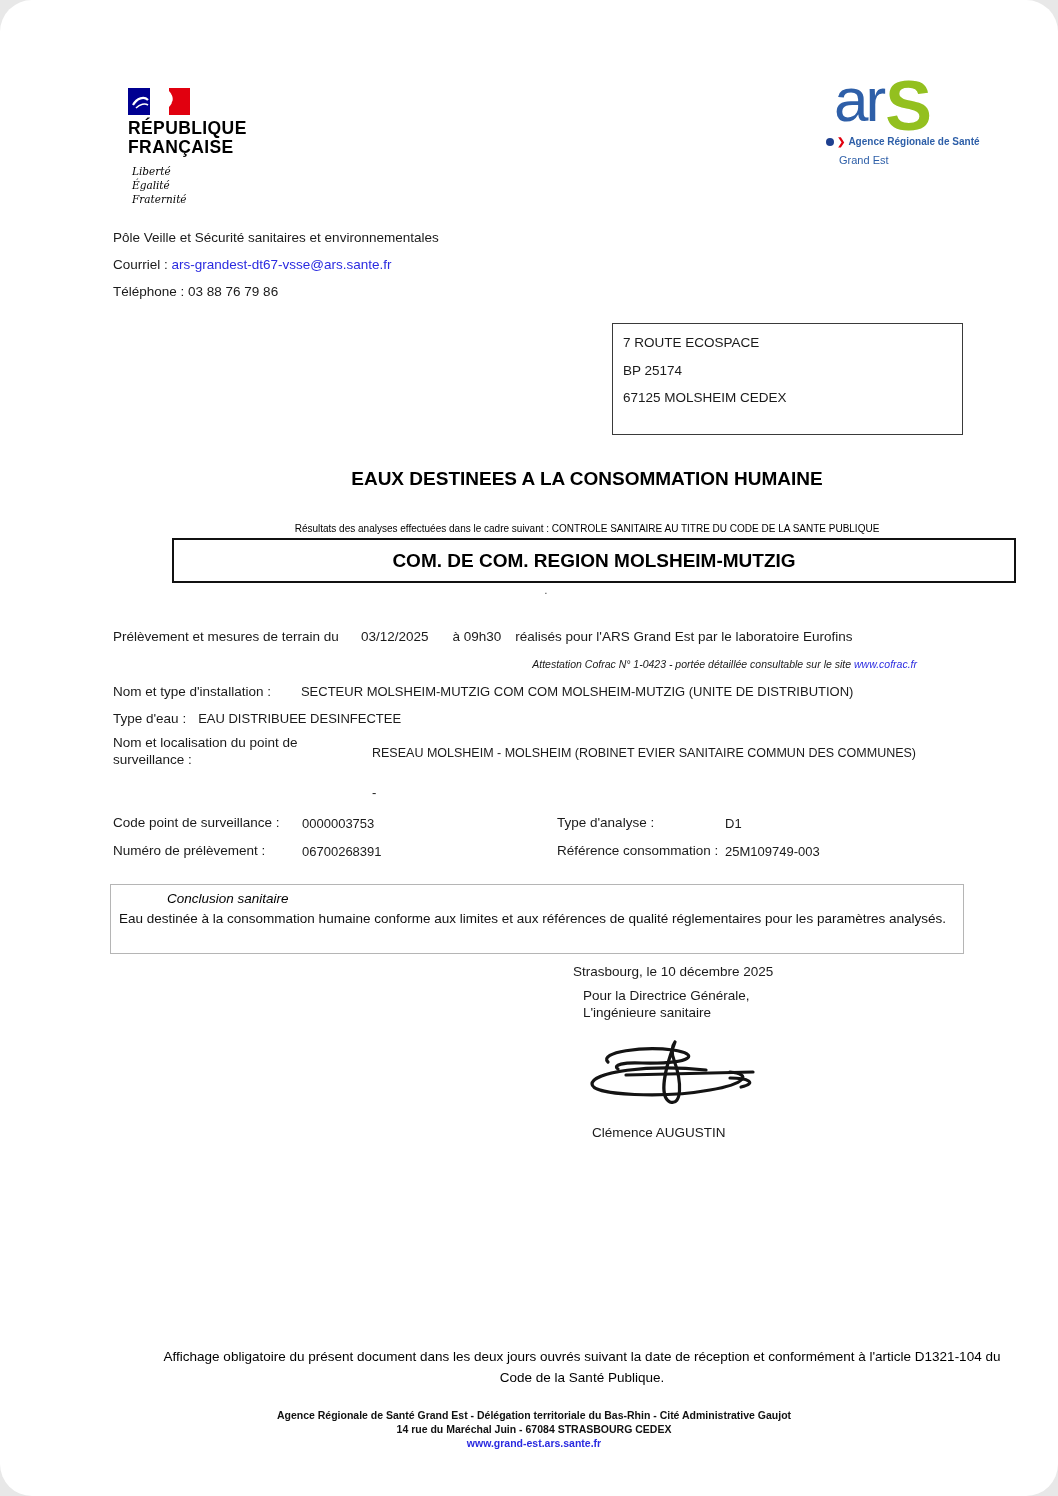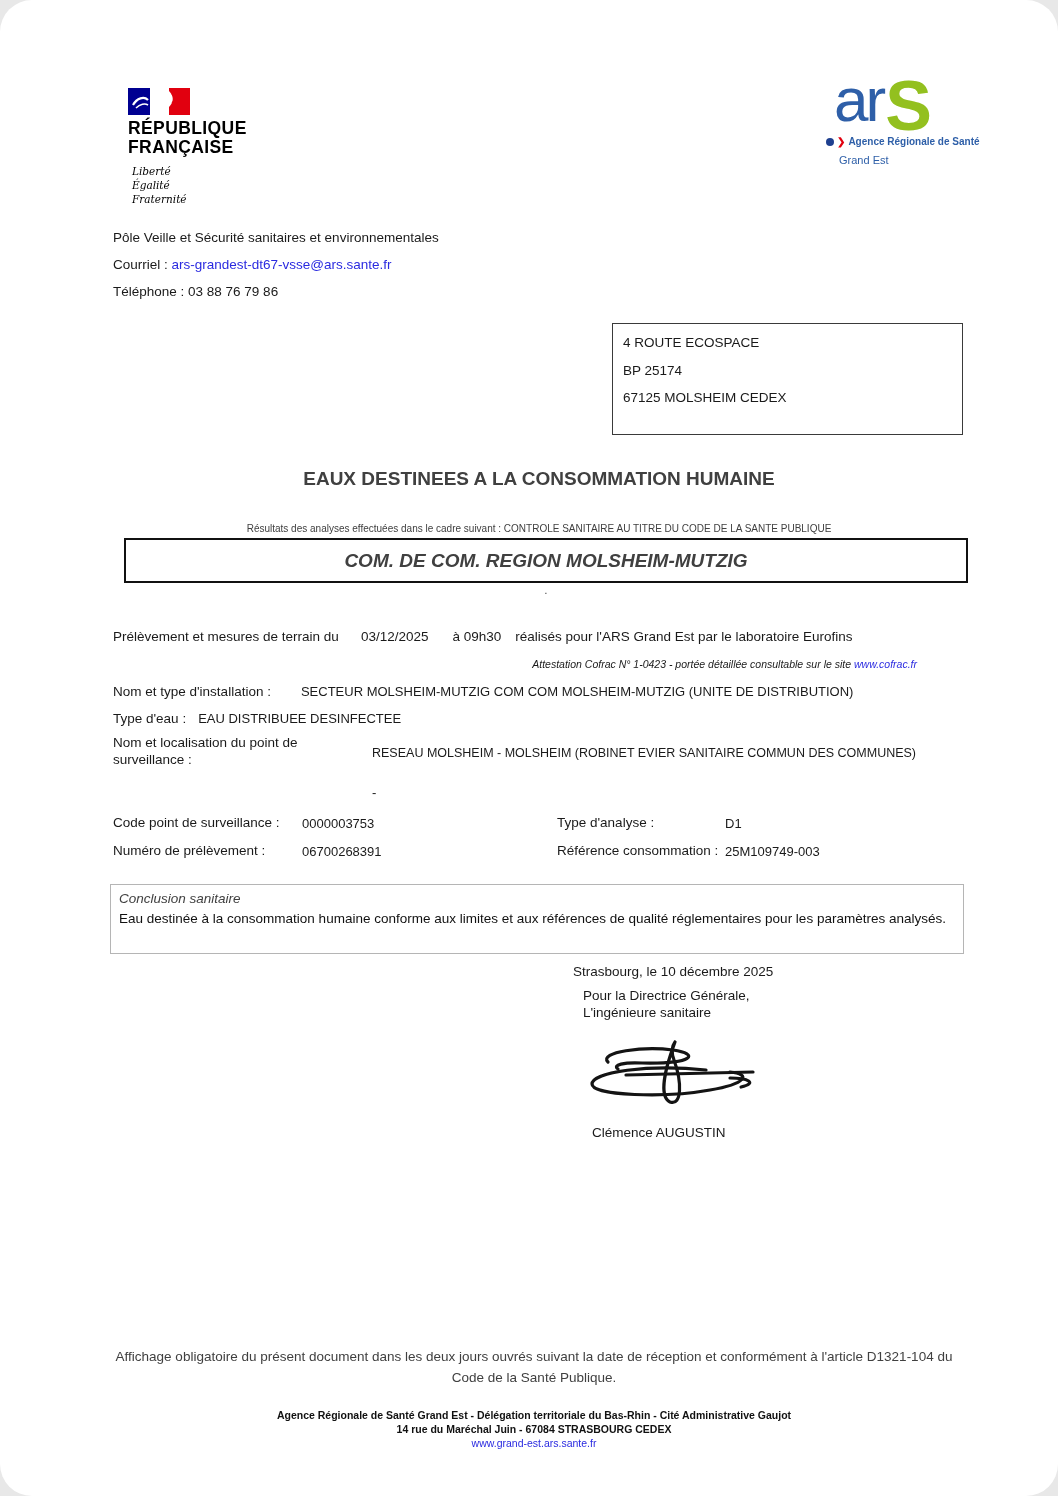--- a/index.html
+++ b/index.html
@@ -7,21 +7,21 @@
     position:relative;
     width:1058px;height:1496px;
     margin:0 auto;
     background:#ffffff;
     font-family:"Liberation Sans", sans-serif;
     color:#1a1a1a;
     overflow:hidden;
     border-radius:32px;
   }
   .abs{position:absolute;}
-  .blue{color:#404040;}
+  .blue{color:#000000;margin-left:48px;}
   .link{color:#2a2ae0;text-decoration:none;cursor:pointer;}
 
   
   [data-name="marianne-logo"]{left:128px;top:88px;}
   [data-name="flag-icon"]{display:block;width:62px;height:27px;}
   [data-name="republique-wordmark"]{
     margin-top:4px;font-weight:bold;font-size:17.5px;line-height:19px;
     letter-spacing:.4px;color:#000;
   }
   [data-name="motto"]{
@@ -62,21 +62,21 @@
     left:110px;top:468px;width:858px;text-align:center;
     font-size:19px;font-weight:bold;
   }
   [data-name="doc-subtitle"]{
     left:110px;top:523px;width:858px;text-align:center;font-size:10px;
   }
   [data-name="network-box"]{
     left:124px;top:538px;width:840px;height:41px;
     border:2px solid #111;
     text-align:center;line-height:41px;
-    font-size:19px;font-weight:bold;font-style:italic;
+    font-size:19px;font-weight:bold;
   }
   [data-name="network-box-footnote"]{
     left:124px;top:586px;width:844px;text-align:center;
     font-size:10px;color:#333;line-height:10px;
   }
 
   
   [data-name="sampling-line"]{left:113px;top:629px;font-size:13.5px;white-space:nowrap;}
   [data-name="sampling-line"] .seg{display:inline-block;}
   [data-name="sampling-date"]{margin-left:22px;}
@@ -123,21 +123,21 @@
 
   
   [data-name="display-notice"]{
     left:104px;top:1346px;width:860px;text-align:center;
     font-size:13.5px;line-height:21px;
   }
   [data-name="page-footer"]{
     left:104px;top:1408px;width:860px;text-align:center;
     font-size:10.5px;font-weight:bold;line-height:14px;color:#111;
   }
-  [data-name="footer-website-link"]{font-weight:normal;}
+  [data-name="footer-website-link"]{font-weight:bold;}
 </style>
 </head>
 <body>
 
 <div id="page" data-name="document-page">
 
   <div class="abs" data-name="marianne-logo">
     <span data-name="flag-icon">
       <svg width="62" height="27" viewBox="0 0 62 27">
         <rect x="0" y="0" width="22" height="27" fill="#000091"></rect>
@@ -172,21 +172,21 @@
     <div data-name="ars-region">Grand Est</div>
   </div>
 
   <div class="abs" data-name="contact-block">
     <div data-name="contact-pole">Pôle Veille et Sécurité sanitaires et environnementales</div>
     <div data-name="contact-email-line"><span data-name="contact-email-label">Courriel : </span><a class="link" data-name="email-link">ars-grandest-dt67-vsse@ars.sante.fr</a></div>
     <div data-name="contact-phone">Téléphone : 03 88 76 79 86</div>
   </div>
 
   <div class="abs" data-name="recipient-box">
-    <div data-name="recipient-line">4 ROUTE ECOSPACE</div>
+    <div data-name="recipient-line">7 ROUTE ECOSPACE</div>
     <div data-name="recipient-line">BP 25174</div>
     <div data-name="recipient-line">67125 MOLSHEIM CEDEX</div>
   </div>
 
   <div class="abs blue" data-name="doc-title">EAUX DESTINEES A LA CONSOMMATION HUMAINE</div>
   <div class="abs blue" data-name="doc-subtitle">Résultats des analyses effectuées dans le cadre suivant : CONTROLE SANITAIRE AU TITRE DU CODE DE LA SANTE PUBLIQUE</div>
   <div class="abs blue" data-name="network-box">COM. DE COM. REGION MOLSHEIM-MUTZIG</div>
   <div class="abs" data-name="network-box-footnote">.</div>
 
   <div class="abs" data-name="sampling-line">

